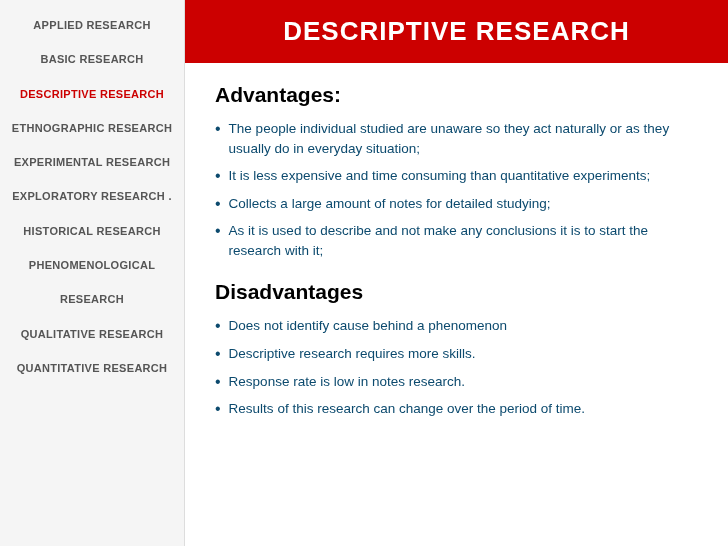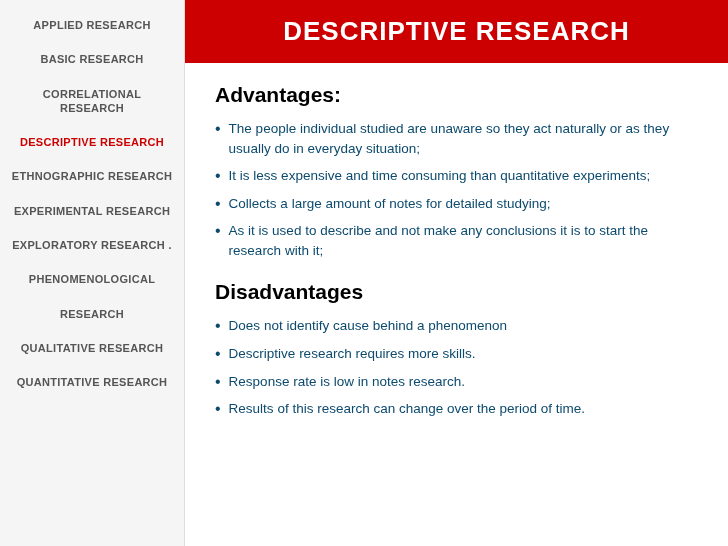--- a/index.html
+++ b/index.html
@@ -85,25 +85,25 @@
       line-height: 1.2;
       flex-shrink: 0;
     }
   </style>
 </head>
 <body>
 
 <nav id="sidebar">
     <div class="sidebar-item">APPLIED RESEARCH</div>
     <div class="sidebar-item">BASIC RESEARCH</div>
-    <div class="sidebar-item">CORRELATIONAL RESEARCH</div>
     <div class="sidebar-item active">DESCRIPTIVE RESEARCH</div>
     <div class="sidebar-item">ETHNOGRAPHIC RESEARCH</div>
     <div class="sidebar-item">EXPERIMENTAL RESEARCH</div>
     <div class="sidebar-item">EXPLORATORY RESEARCH .</div>
+    <div class="sidebar-item">HISTORICAL RESEARCH</div>
     <div class="sidebar-item">PHENOMENOLOGICAL</div>
     <div class="sidebar-item">RESEARCH</div>
     <div class="sidebar-item">QUALITATIVE RESEARCH</div>
     <div class="sidebar-item">QUANTITATIVE RESEARCH</div>
   </nav>
 
 <div id="main">
   <div id="header">
     <span>DESCRIPTIVE RESEARCH</span>
   </div>

